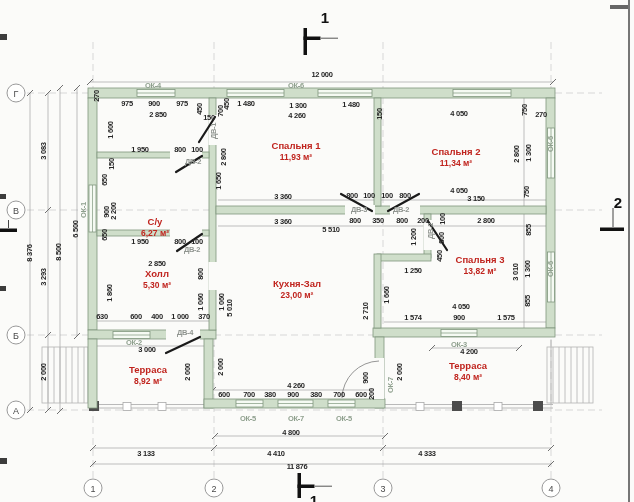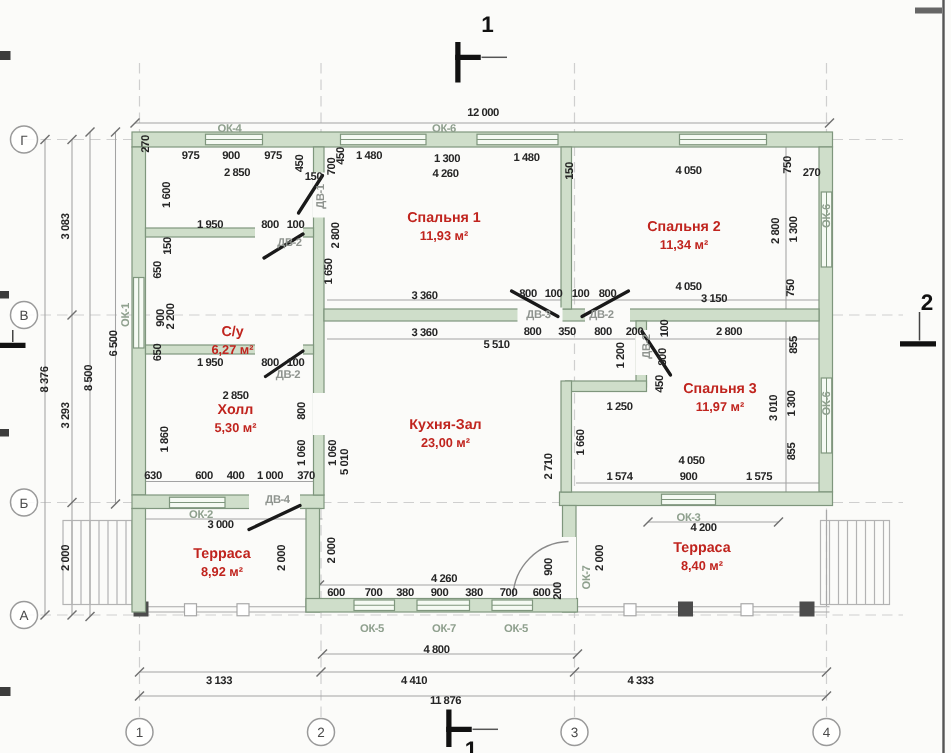--- a/index.html
+++ b/index.html
@@ -344,21 +344,21 @@
       <div class="room" style="left: 296px; top: 152px;">
         <div class="nm">Спальня 1</div>
         <div class="ar">11,93 м²</div>
       </div>
       <div class="room" style="left: 456px; top: 158px;">
         <div class="nm">Спальня 2</div>
         <div class="ar">11,34 м²</div>
       </div>
       <div class="room" style="left: 480px; top: 266px;">
         <div class="nm">Спальня 3</div>
-        <div class="ar">11,97 м²</div>
+        <div class="ar">13,82 м²</div>
       </div>
       <div class="room" style="left: 297px; top: 290px; text-align: center;">
         <div class="nm">Кухня-Зал</div>
         <div class="ar">23,00 м²</div>
       </div>
       <div class="room" style="left: 148px; top: 376px;">
         <div class="nm">Терраса</div>
         <div class="ar">8,92 м²</div>
       </div>
       <div class="room" style="left: 468px; top: 372px;">

